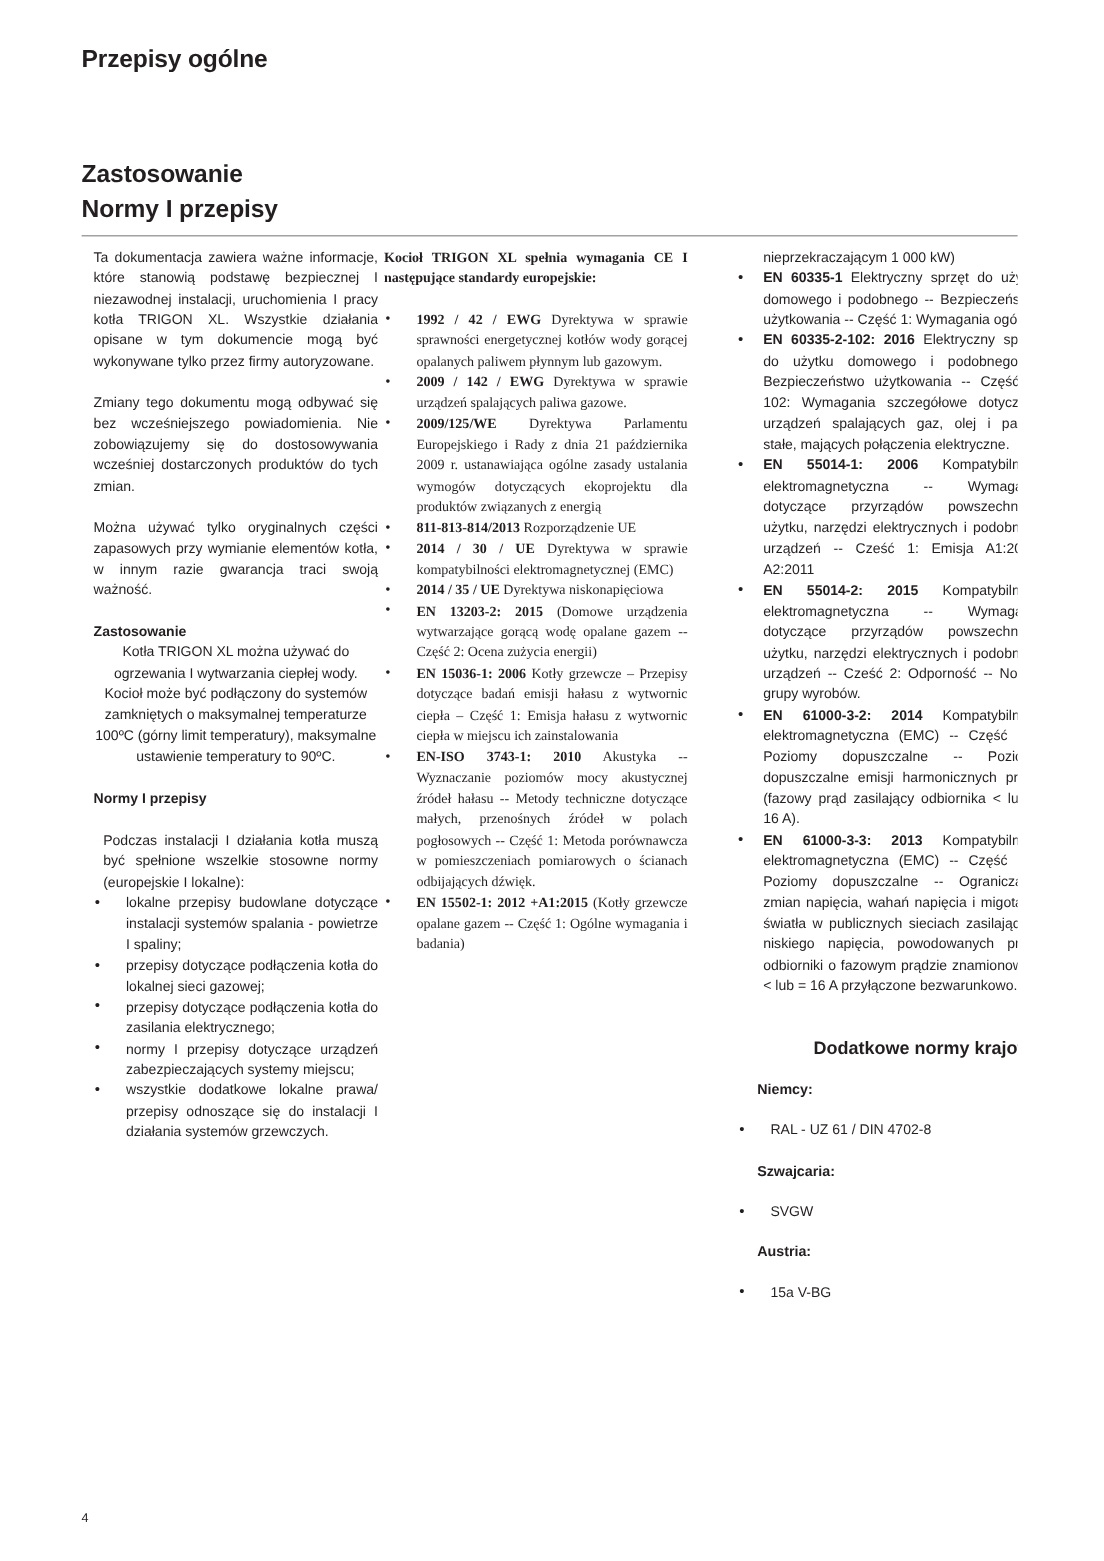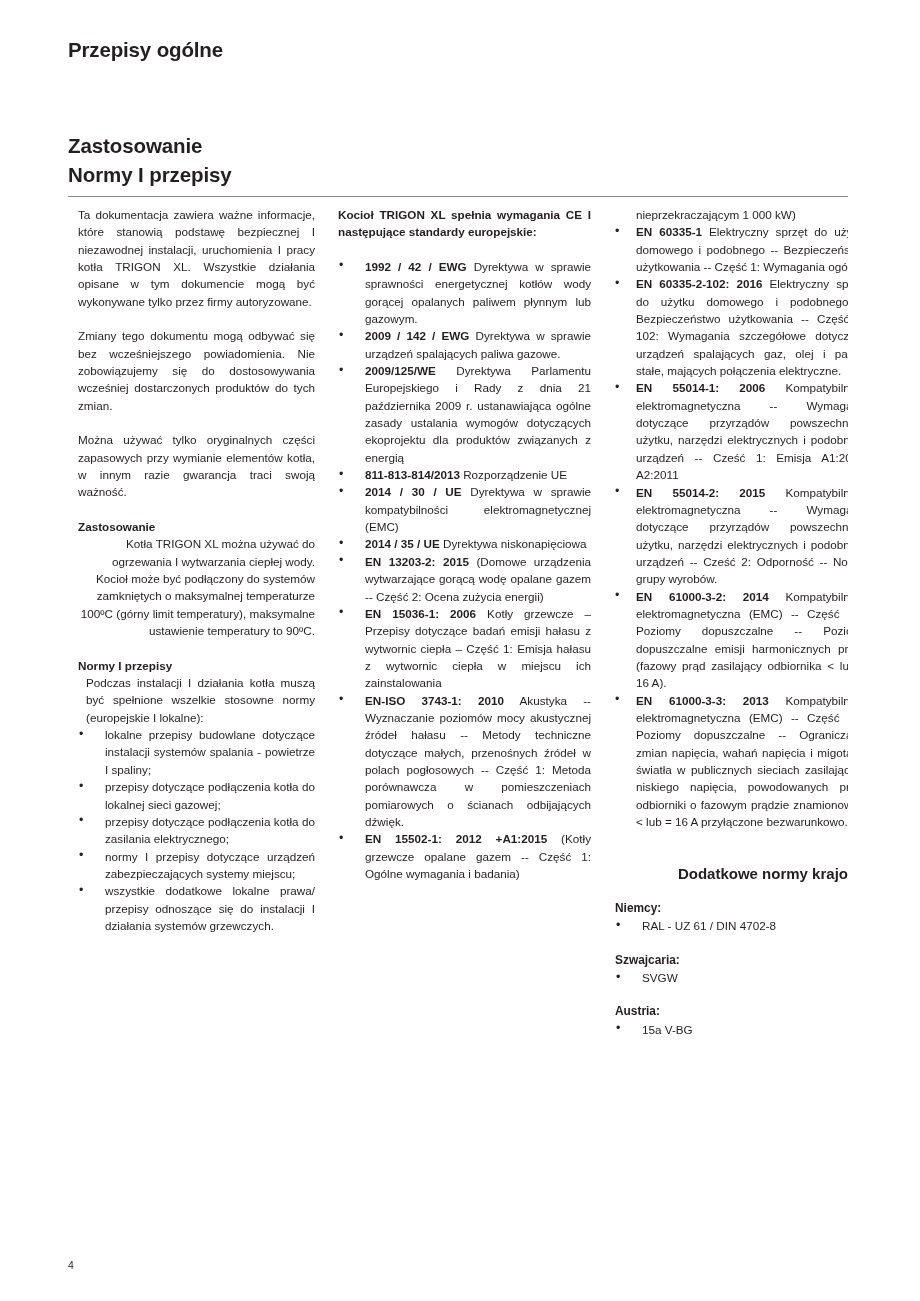--- a/index.html
+++ b/index.html
@@ -61,21 +61,21 @@
   }
   .col {
     position: absolute;
     top: 0;
     font-size: 11.7px;
     line-height: 17.35px;
     text-align: justify;
     color: #231f20;
   }
   .col-1 { left: 78px;  width: 237px; }
-  .col-2 { left: 338px; width: 253px; }
+  .col-2 { left: 320px; width: 253px; font-family: Liberation Serif, serif; }
   .col-3 { left: 615px; width: 253px; }
 
   p.para {
     margin: 0 0 17.3px 0;
     text-align: justify;
     -webkit-hyphens: none;
     hyphens: none;
   }
   p.para.tight { margin-bottom: 0; }
 
@@ -134,21 +134,21 @@
     font-weight: bold;
     font-size: 15px;
     line-height: 18px;
     margin: 0 0 17px 0;
     text-align: right;
   }
   .country {
     font-weight: bold;
     font-size: 11.9px;
     line-height: 17.35px;
-    margin: 0;
+    margin: 16px;
     text-align: left;
   }
   .country-list {
     list-style: none;
     margin: 0 0 17px 0;
     padding: 0;
   }
   .country-list > li {
     position: relative;
     padding-left: 27px;
@@ -186,24 +186,24 @@
   <div class="rule"></div>
 
   <div class="columns">
 
     <div class="col col-1">
       <p class="para">Ta dokumentacja zawiera ważne informacje, które stanowią podstawę bezpiecznej I niezawodnej instalacji, uruchomienia I pracy kotła TRIGON XL. Wszystkie działania opisane w tym dokumencie mogą być wykonywane tylko przez firmy autoryzowane.</p>
       <p class="para">Zmiany tego dokumentu mogą odbywać się bez wcześniejszego powiadomienia. Nie zobowiązujemy się do dostosowywania wcześniej dostarczonych produktów do tych zmian.</p>
       <p class="para">Można używać tylko oryginalnych części zapasowych przy wymianie elementów kotła, w innym razie gwarancja traci swoją ważność.</p>
 
       <div class="subhead">Zastosowanie</div>
-      <p class="para" style="text-align:right;">Kotła TRIGON XL można używać do ogrzewania I wytwarzania ciepłej wody. Kocioł może być podłączony do systemów zamkniętych o maksymalnej temperaturze 100ºC (górny limit temperatury), maksymalne ustawienie temperatury to 90ºC.</p>
+      <p class="para" style="text-align:center;">Kotła TRIGON XL można używać do ogrzewania I wytwarzania ciepłej wody. Kocioł może być podłączony do systemów zamkniętych o maksymalnej temperaturze 100ºC (górny limit temperatury), maksymalne ustawienie temperatury to 90ºC.</p>
 
       <div class="subhead">Normy I przepisy</div>
-      <p class="para tight" style="padding-left:8px;">Podczas instalacji I działania kotła muszą być spełnione wszelkie stosowne normy (europejskie I lokalne):</p>
+      <p class="para tight" style="padding-left:8px;margin-top:18px;">Podczas instalacji I działania kotła muszą być spełnione wszelkie stosowne normy (europejskie I lokalne):</p>
 
       <ul class="bullets">
         <li>lokalne przepisy budowlane dotyczące instalacji systemów spalania - powietrze I spaliny;</li>
         <li>przepisy dotyczące podłączenia kotła do lokalnej sieci gazowej;</li>
         <li>przepisy dotyczące podłączenia kotła do zasilania elektrycznego;</li>
         <li>normy I przepisy dotyczące urządzeń zabezpieczających systemy miejscu;</li>
         <li>wszystkie dodatkowe lokalne prawa/ przepisy odnoszące się do instalacji I działania systemów grzewczych.</li>
       </ul>
     </div>
 

